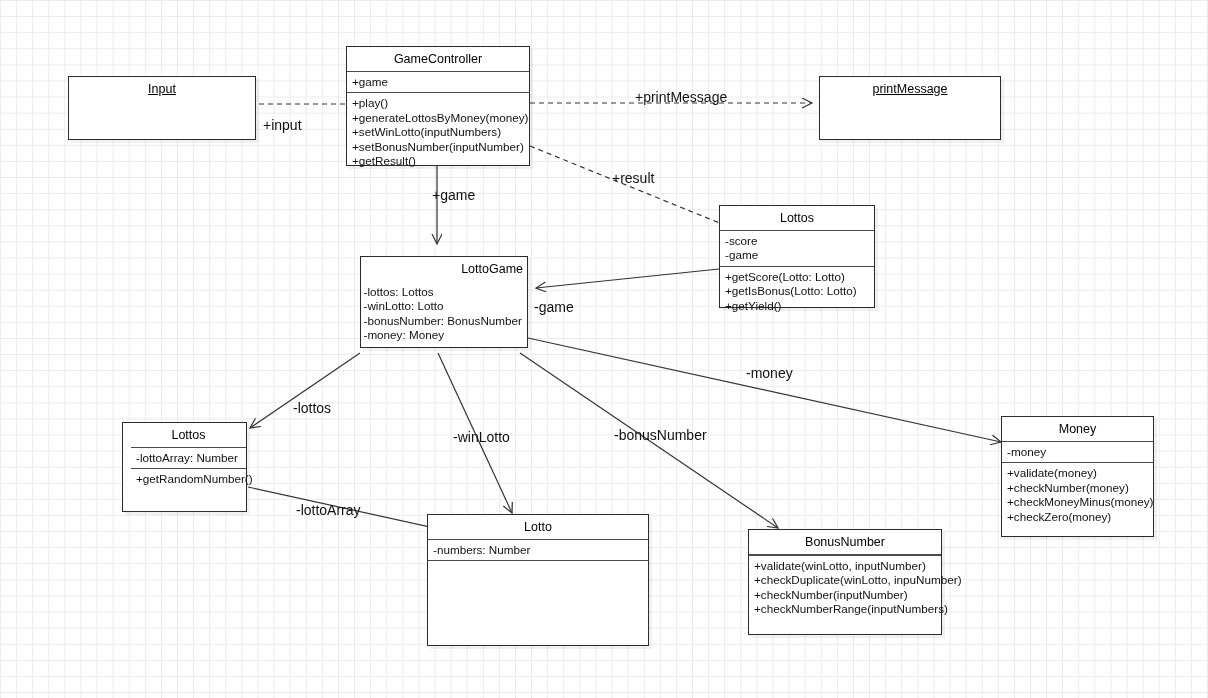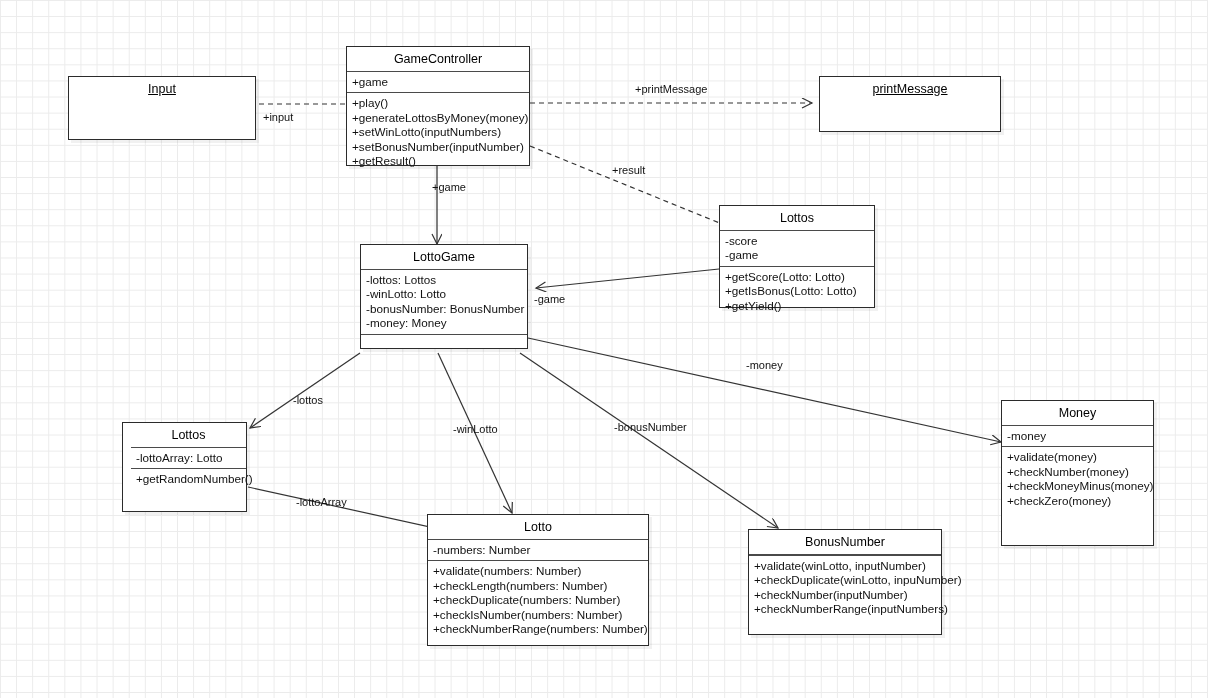--- a/index.html
+++ b/index.html
@@ -64,24 +64,25 @@
   }
   .cls-compartment.empty {
     min-height: 12px;
   }
   .cls-filler {
     flex: 1 1 auto;
     min-height: 0;
   }
   .edge-label {
     position: absolute;
-    font-size: 11px;
+    font-size: 14px;
     color: #111111;
     line-height: 13px;
     white-space: nowrap;
+    margin-top: 8px;
   }
 </style>
 </head>
 <body>
 
 <div id="canvas">
 
   <svg id="edge-layer" viewBox="0 0 1208 698" width="1208" height="698">
     <defs>
       <marker id="arrowOpen" markerWidth="14" markerHeight="14" refX="11" refY="5" orient="auto" markerUnits="userSpaceOnUse">
@@ -143,21 +144,21 @@
     </g>
   </svg>
 
   <div class="uml-class" style="left:36px; top:76px; width:188px; height:64px;margin-left:32px;">
     <div class="cls-title underlined">
       <span class="t">Input</span>
     </div>
     <div class="cls-filler"></div>
   </div>
 
-  <div class="uml-class" style="left:819px; top:76px; width:182px; height:56px;">
+  <div class="uml-class" style="left:819px; top:76px; width:182px; height:64px;">
     <div class="cls-title underlined">
       <span class="t">printMessage</span>
     </div>
     <div class="cls-filler"></div>
   </div>
 
   <div class="uml-class" style="left:346px; top:46px; width:184px; height:120px;">
     <div class="cls-title">
       <span class="t">GameController</span>
     </div>
@@ -168,21 +169,21 @@
     <div class="cls-sep"></div>
     <div class="cls-compartment">
       <div class="row">+play()</div>
       <div class="row">+generateLottosByMoney(money)</div>
       <div class="row">+setWinLotto(inputNumbers)</div>
       <div class="row">+setBonusNumber(inputNumber)</div>
       <div class="row">+getResult()</div>
     </div>
   </div>
 
-  <div class="uml-class" style="left:360px; top:244px; width:168px; height:105px;">
+  <div class="uml-class" style="left:360px; top:256px; width:168px; height:92px;align-items:flex-end;">
     <div class="cls-title">
       <span class="t">LottoGame</span>
     </div>
     <div class="cls-sep"></div>
     <div class="cls-compartment">
       <div class="row">-lottos: Lottos</div>
       <div class="row">-winLotto: Lotto</div>
       <div class="row">-bonusNumber: BonusNumber</div>
       <div class="row">-money: Money</div>
     </div>
@@ -206,61 +207,54 @@
       <div class="row">+getYield()</div>
     </div>
   </div>
 
   <div class="uml-class" style="left:122px; top:422px; width:125px; height:90px;padding-left:8px;">
     <div class="cls-title">
       <span class="t">Lottos</span>
     </div>
     <div class="cls-sep"></div>
     <div class="cls-compartment">
-      <div class="row">-lottoArray: Lotto</div>
+      <div class="row">-lottoArray: Number</div>
     </div>
     <div class="cls-sep"></div>
     <div class="cls-compartment cls-filler">
       <div class="row">+getRandomNumber()</div>
     </div>
   </div>
 
   <div class="uml-class" style="left:403px; top:514px; width:222px; height:132px;margin-left:24px;">
     <div class="cls-title">
       <span class="t">Lotto</span>
     </div>
     <div class="cls-sep"></div>
     <div class="cls-compartment">
       <div class="row">-numbers: Number</div>
     </div>
     <div class="cls-sep"></div>
-    <div class="cls-compartment cls-filler">
-      <div class="row">+validate(numbers: Number)</div>
-      <div class="row">+checkLength(numbers: Number)</div>
-      <div class="row">+checkDuplicate(numbers: Number)</div>
-      <div class="row">+checkIsNumber(numbers: Number)</div>
-      <div class="row">+checkNumberRange(numbers: Number)</div>
-    </div>
   </div>
 
   <div class="uml-class" style="left:748px; top:529px; width:194px; height:106px;">
     <div class="cls-title">
       <span class="t">BonusNumber</span>
     </div>
     <div class="cls-sep"></div>
     <div class="cls-sep"></div>
     <div class="cls-compartment cls-filler">
       <div class="row">+validate(winLotto, inputNumber)</div>
       <div class="row">+checkDuplicate(winLotto, inpuNumber)</div>
       <div class="row">+checkNumber(inputNumber)</div>
       <div class="row">+checkNumberRange(inputNumbers)</div>
     </div>
   </div>
 
-  <div class="uml-class" style="left:1001px; top:400px; width:153px; height:146px;">
+  <div class="uml-class" style="left:1001px; top:416px; width:153px; height:121px;">
     <div class="cls-title">
       <span class="t">Money</span>
     </div>
     <div class="cls-sep"></div>
     <div class="cls-compartment">
       <div class="row">-money</div>
     </div>
     <div class="cls-sep"></div>
     <div class="cls-compartment cls-filler">
       <div class="row">+validate(money)</div>

